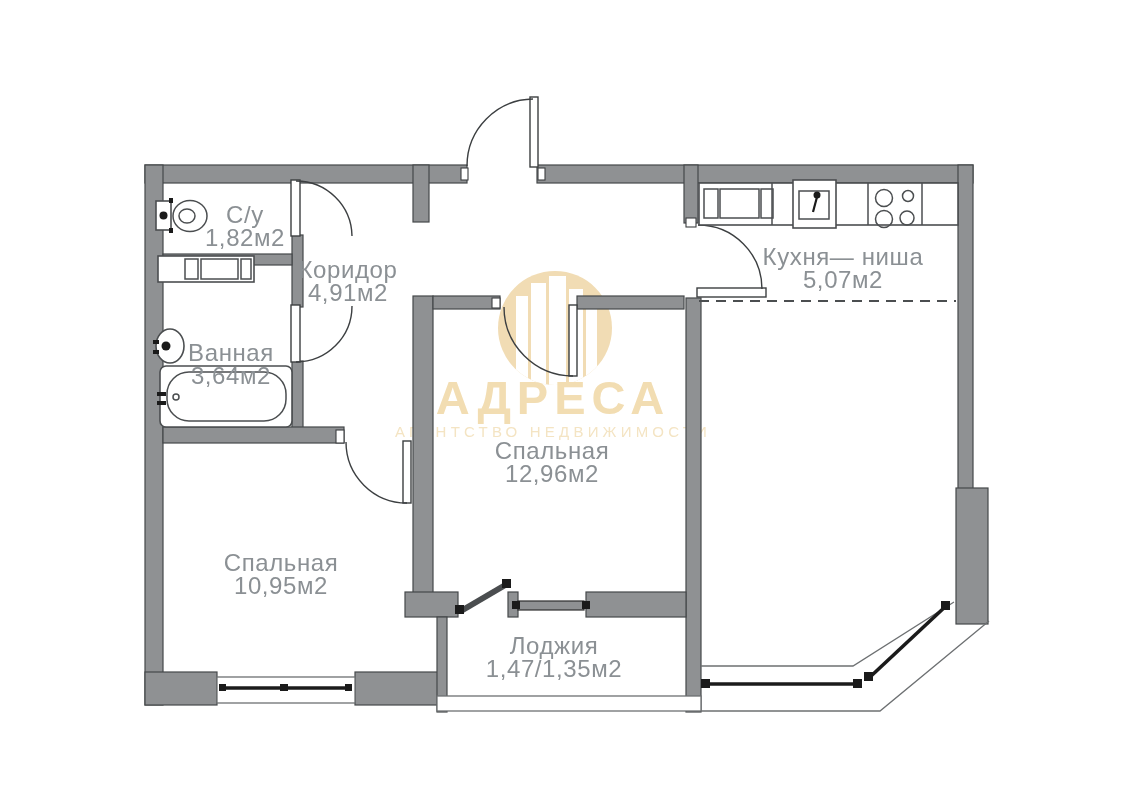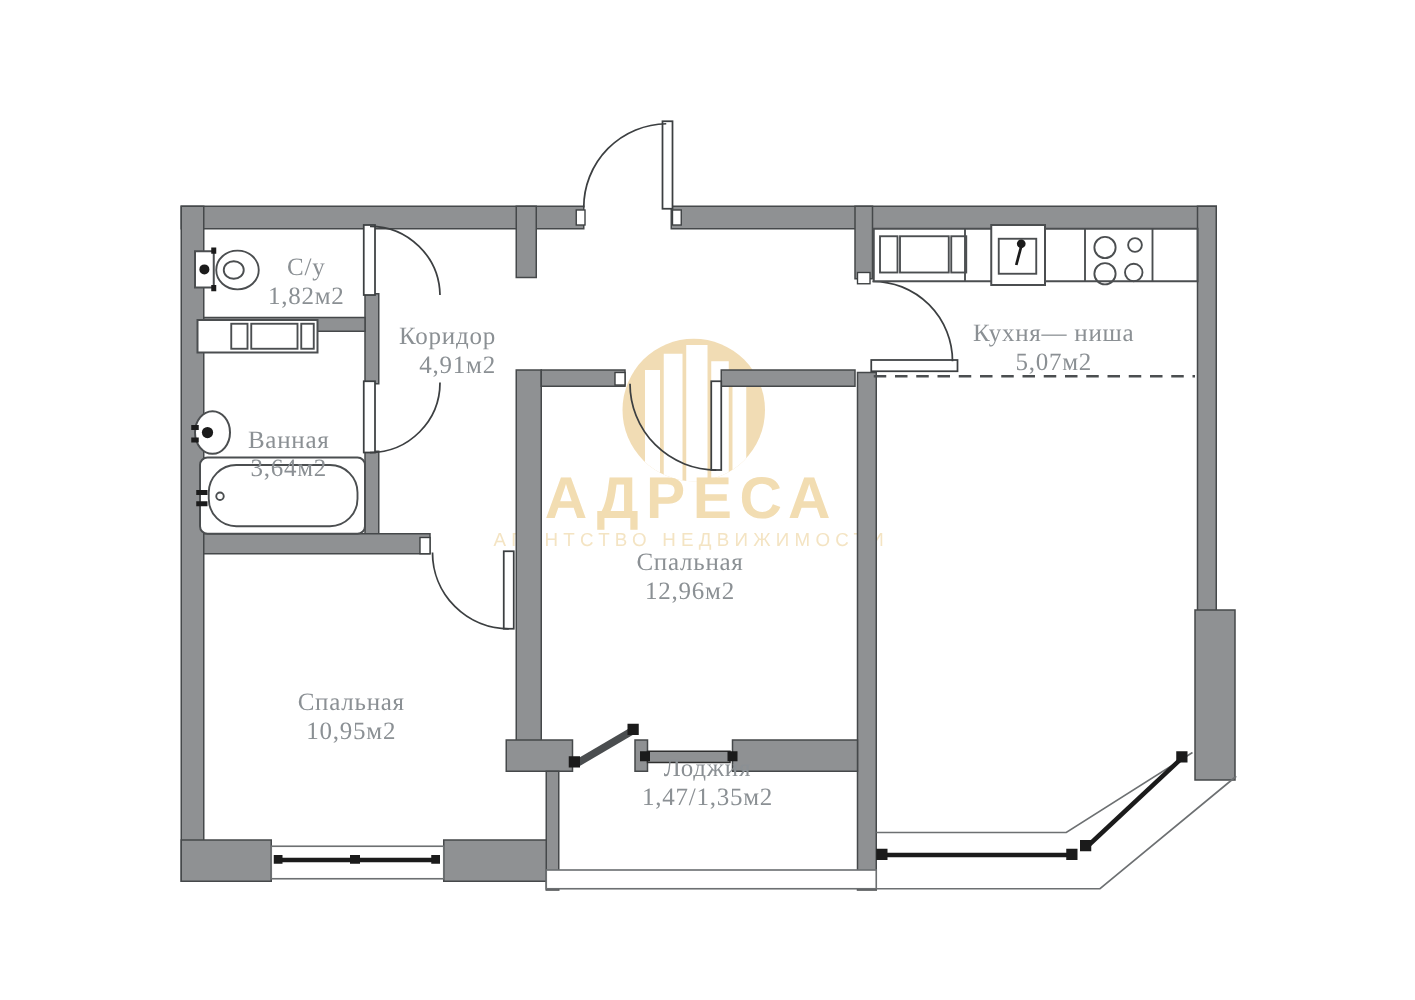--- a/index.html
+++ b/index.html
@@ -18,22 +18,22 @@
   .fixd{fill:none;stroke:#4b4e50;stroke-width:1.5;}
   .blk{fill:var(--glass,#1b1b1b);}
   .glass{fill:none;stroke:var(--glass,#1b1b1b);stroke-width:3.6;}
   .dash{fill:none;stroke:#4b4e50;stroke-width:2;stroke-dasharray:10 7;}
   .sill{fill:var(--wall_fill,#8f9193);stroke:#2e2e2e;stroke-width:1.2;}
   .wmc{fill:var(--watermark_gold,#f1dcb4);}
   .wmt{fill:var(--watermark_text,#f2ddb2);font-weight:bold;font-size:47px;letter-spacing:6px;}
   .wms{fill:#f4e4c3;font-size:15px;letter-spacing:4.2px;}
   .rlabel{
     position:absolute;transform:translateX(-50%);text-align:center;
-    font-size:20px;line-height:23px;color:var(--label_text,#8b9094);
-    letter-spacing:0.6px;white-space:nowrap;font-family:Liberation Serif, serif;
+    font-size:24px;line-height:23px;color:var(--label_text,#8b9094);
+    letter-spacing:0.6px;white-space:nowrap;
   }
 </style>
 </head>
 <body>
 
 <div class="plan">
   <svg width="1132" height="800" viewBox="0 0 1132 800">
     <defs>
       <clipPath id="wmclip">
           <circle cx="555" cy="328" r="57"></circle>
@@ -189,37 +189,37 @@
       <circle class="fixd" cx="908" cy="196" r="5.5" stroke-width="1.6"></circle>
       <circle class="fixd" cx="884" cy="219" r="8.5" stroke-width="1.6"></circle>
       <circle class="fixd" cx="907" cy="218" r="7" stroke-width="1.6"></circle>
     </g>
   </svg>
 
   <div class="rlabel" style="left:245px;top:203px;">
     <div>С/у</div>
     <div>1,82м2</div>
   </div>
-  <div class="rlabel" style="left:358px;top:258px;text-align:right;">
+  <div class="rlabel" style="left:348px;top:258px;">
     <div>Коридор</div>
     <div>4,91м2</div>
   </div>
-  <div class="rlabel" style="left:843px;top:256px;text-align:center;">
+  <div class="rlabel" style="left:843px;top:245px;text-align:center;">
     <div>Кухня— ниша</div>
     <div>5,07м2</div>
   </div>
   <div class="rlabel" style="left:231px;top:314px;margin-top:27px;">
     <div>Ванная</div>
     <div>3,64м2</div>
   </div>
   <div class="rlabel" style="left:552px;top:439px;">
     <div>Спальная</div>
     <div>12,96м2</div>
   </div>
   <div class="rlabel" style="left:281px;top:551px;">
     <div>Спальная</div>
     <div>10,95м2</div>
   </div>
-  <div class="rlabel" style="left:554px;top:604px;margin-left:12px;">
+  <div class="rlabel" style="left:554px;top:634px;">
     <div>Лоджия</div>
     <div>1,47/1,35м2</div>
   </div>
 </div>
 
 </body></html>

